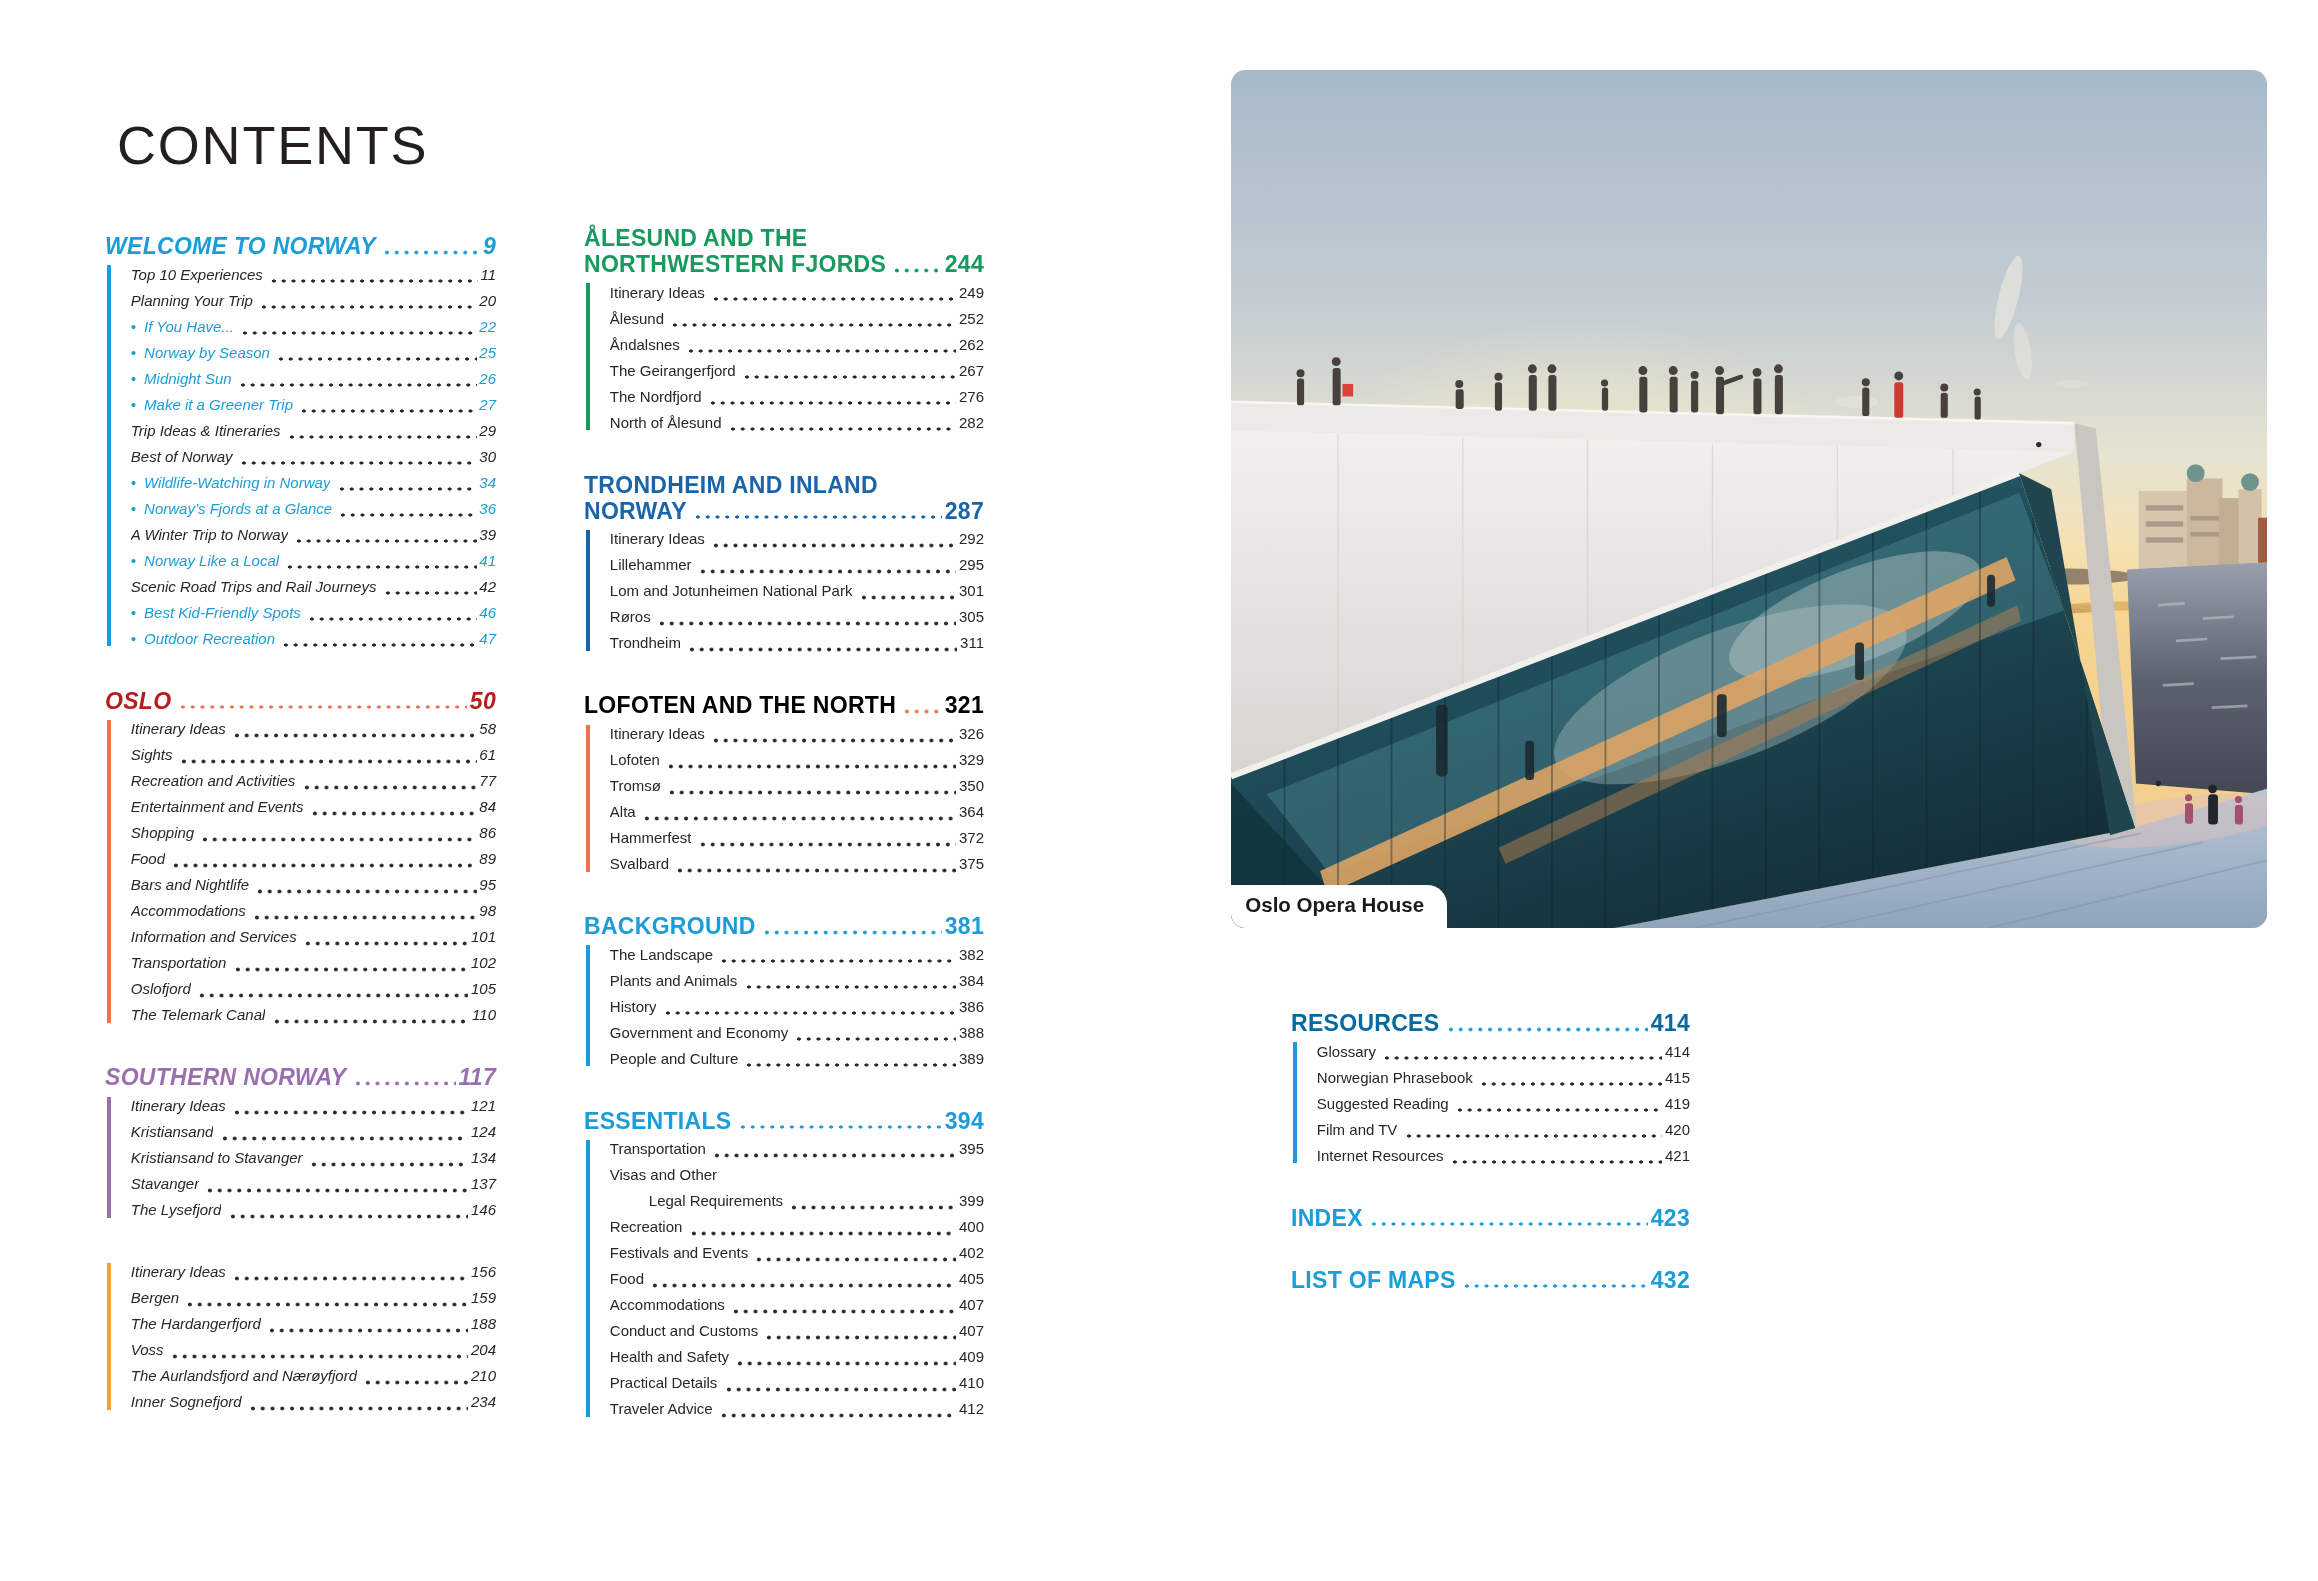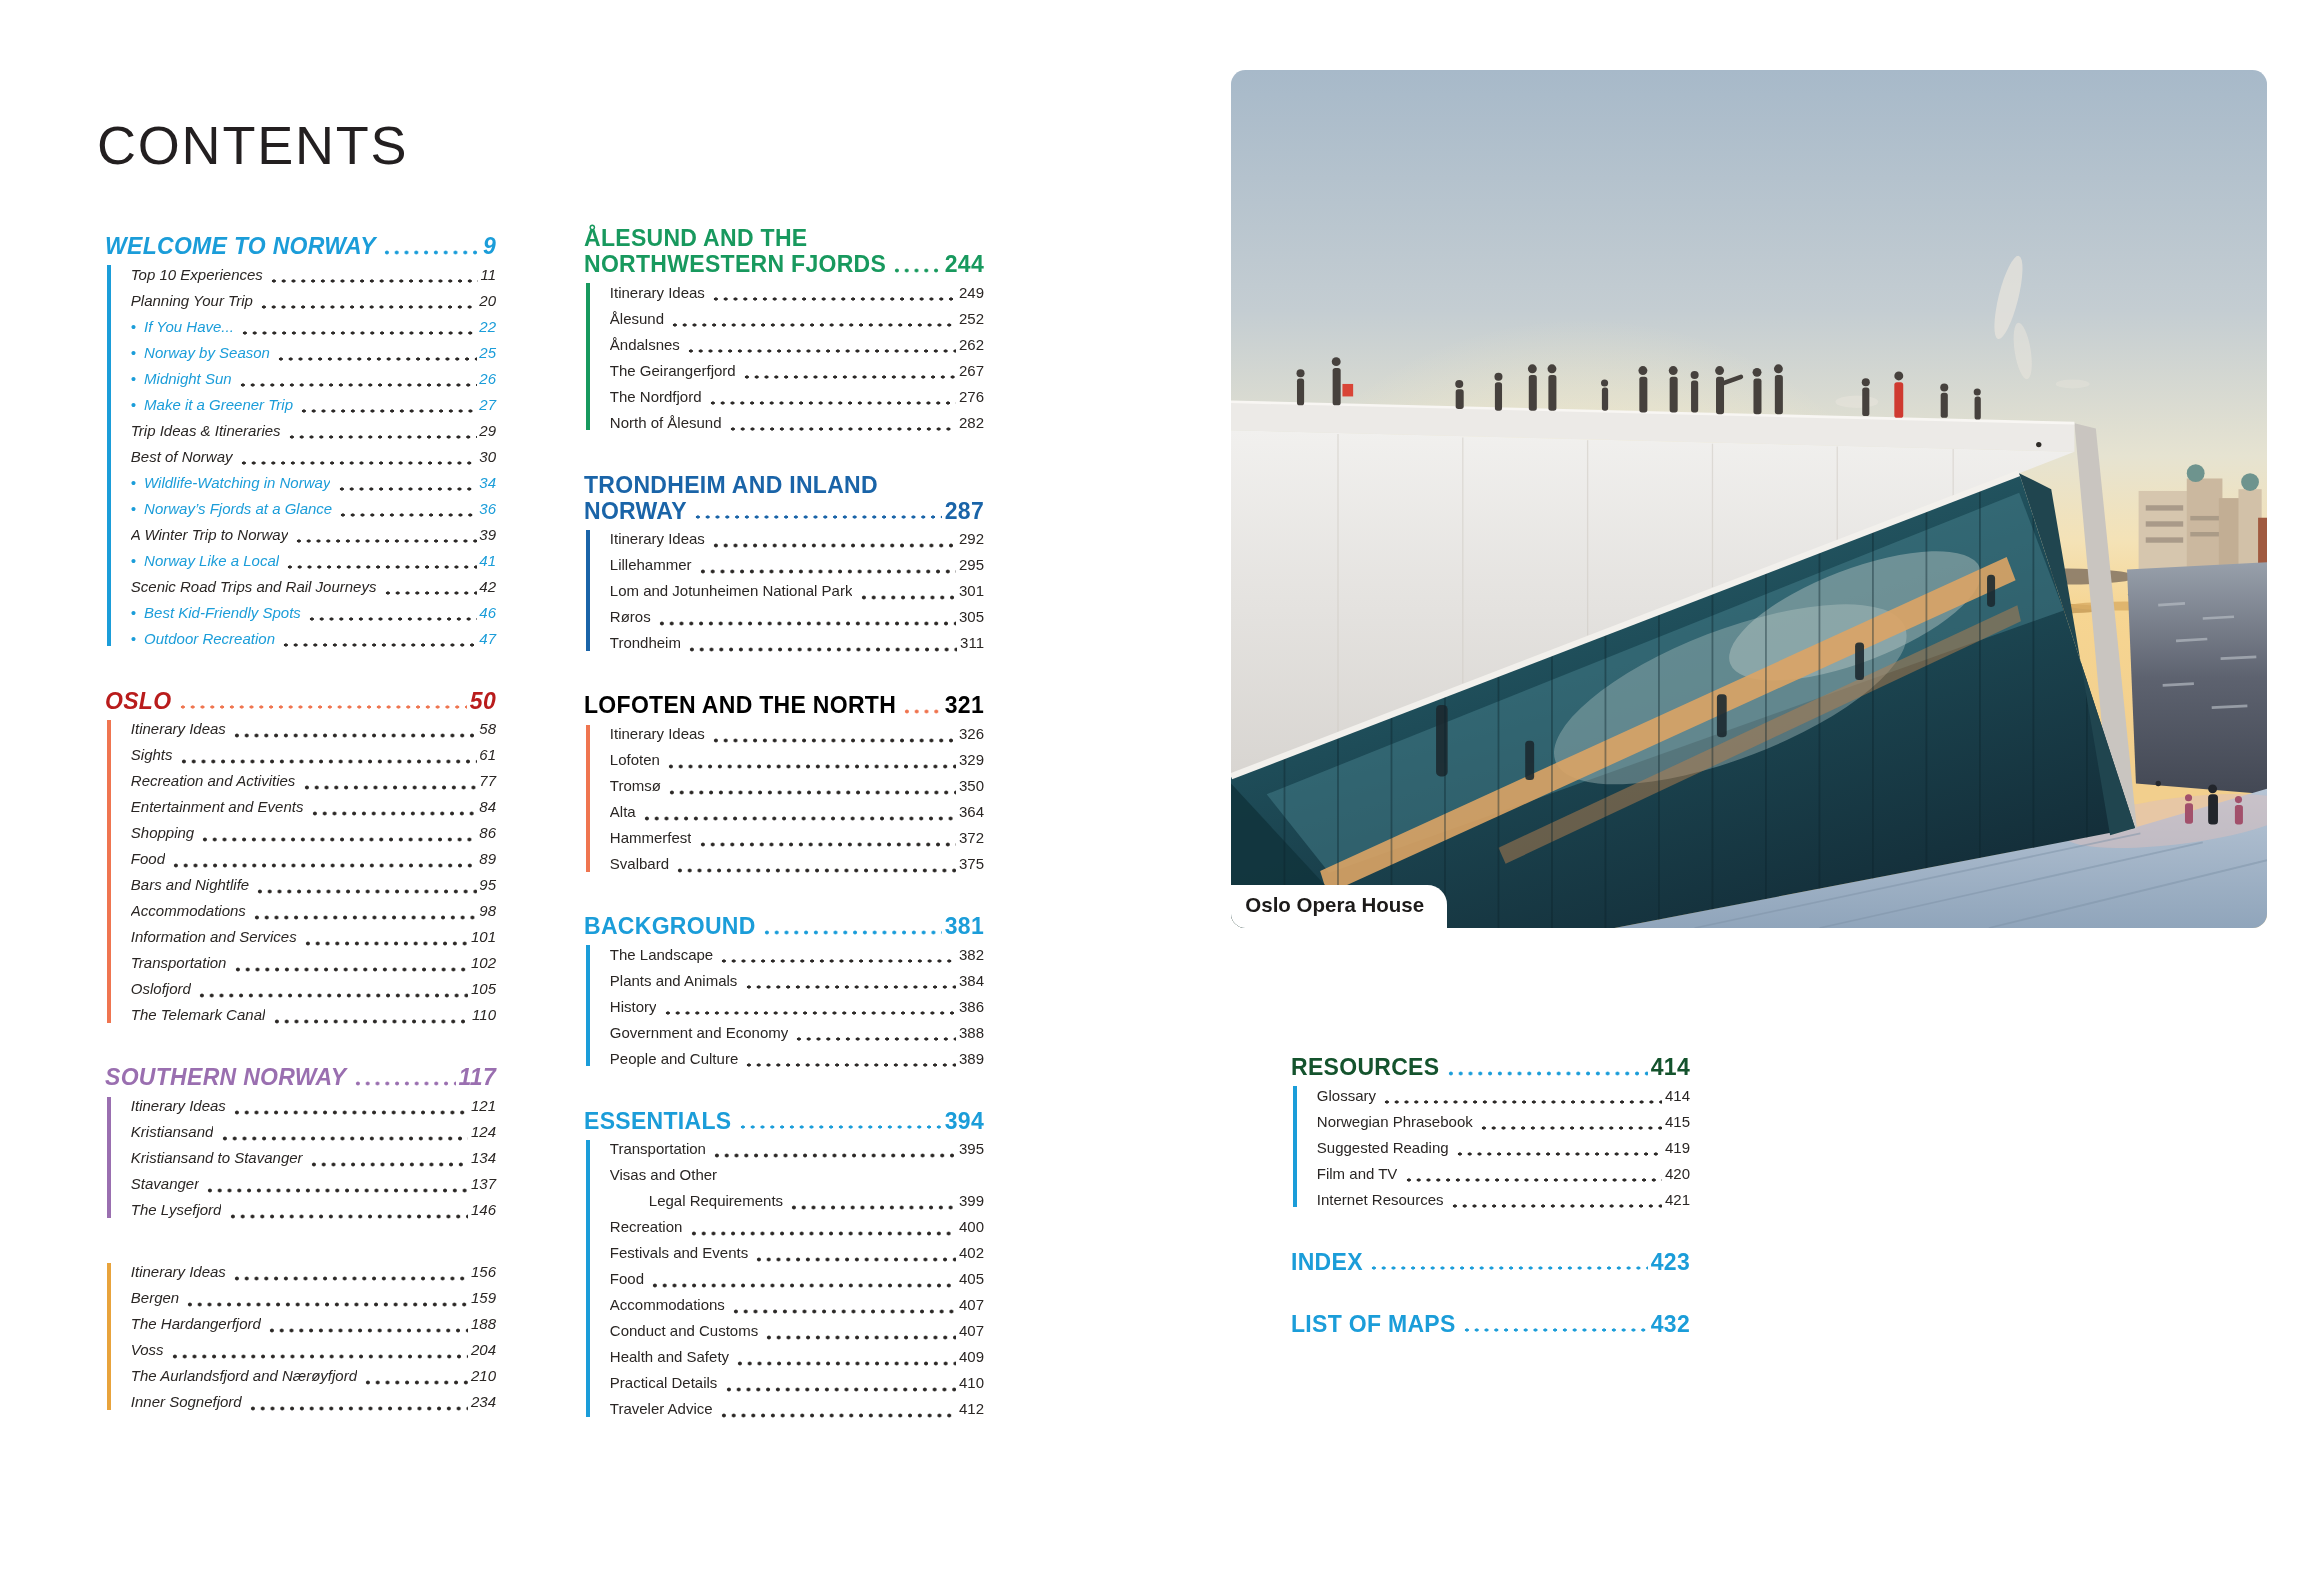--- a/index.html
+++ b/index.html
@@ -1,18 +1,18 @@
 <!DOCTYPE html>
 <html style="font-size:14.3px"><head>
 <meta charset="utf-8">
 <style>
   html,body{margin:0;padding:0;background:#ffffff;}
   .page{position:relative;width:2319px;height:1581px;background:#ffffff;overflow:hidden;
         font-family:"Liberation Sans",sans-serif;color:#262322;}
-  .page-title{position:absolute;left:97px;top:78px;font-size:54px;font-weight:400;
+  .page-title{position:absolute;left:117px;top:78px;font-size:54px;font-weight:400;
               letter-spacing:1.8px;color:#231f20;}
   .col{position:absolute;}
   .toc-section + .toc-section{margin-top:36px;}
   .sec-head{font-weight:700;font-size:23px;line-height:26px;letter-spacing:0.3px;}
   .head-line{display:flex;}
   .head-title{white-space:nowrap;}
   .items{list-style:none;margin:2.7px 0 0 1.8px;padding:0 0 0 24px;position:relative;
          font-size:15px;line-height:26px;}
   .items::before{content:"";position:absolute;left:0;top:3.6px;bottom:5.4px;width:4.5px;
                  background:var(--c);}
@@ -498,21 +498,21 @@
           <li class="item">
             <span class="label">Traveler Advice</span>
             <span class="leader" style="background-image: radial-gradient(circle, rgb(43, 40, 38) 1.6px, rgba(0, 0, 0, 0) 2px);"></span>
             <span class="page-num">412</span>
           </li>
         </ul>
       </section>
     </div>
   <div class="col" style="left:1291px;top:1010px;width:399px;">
       <section class="toc-section" style="--c: #1b9dd9; --accent: #1b9dd9;">
-        <div class="sec-head" style="color: #14532d; margin-top: 44px;">
+        <div class="sec-head" style="color: #0369a1;">
           <div class="head-line">
             <span class="head-title">RESOURCES</span>
             <span class="leader" style="background-image: radial-gradient(circle, rgb(27, 157, 217) 1.6px, rgba(0, 0, 0, 0) 2px);"></span>
             <span class="page-num">414</span>
           </div>
         </div>
         <ul class="items">
           <li class="item">
             <span class="label">Glossary</span>
             <span class="leader" style="background-image: radial-gradient(circle, rgb(43, 40, 38) 1.6px, rgba(0, 0, 0, 0) 2px);"></span>

